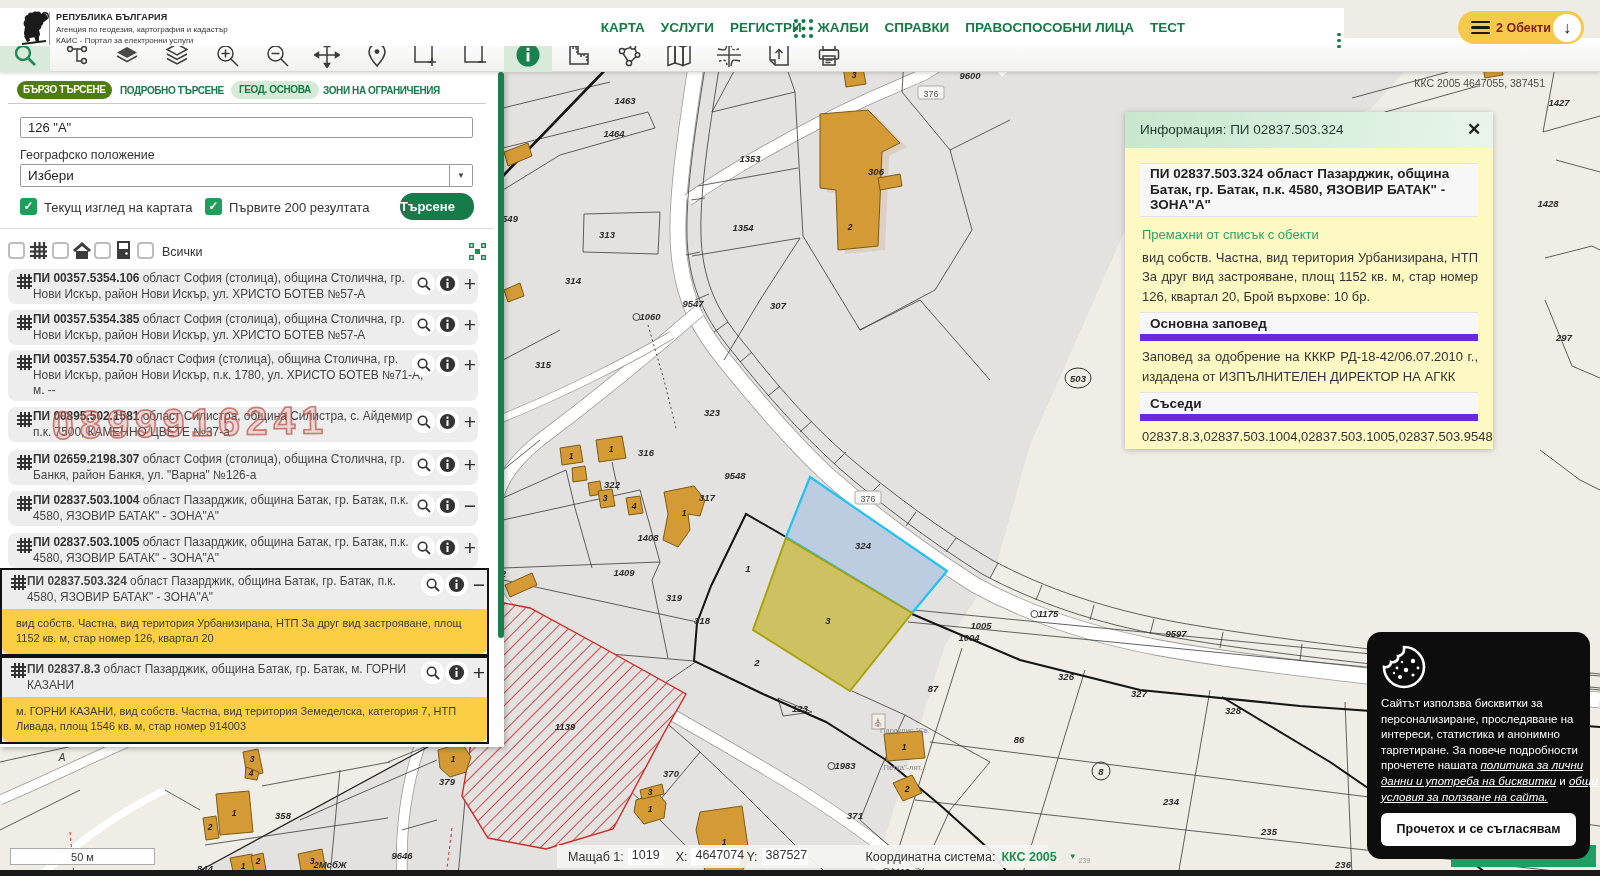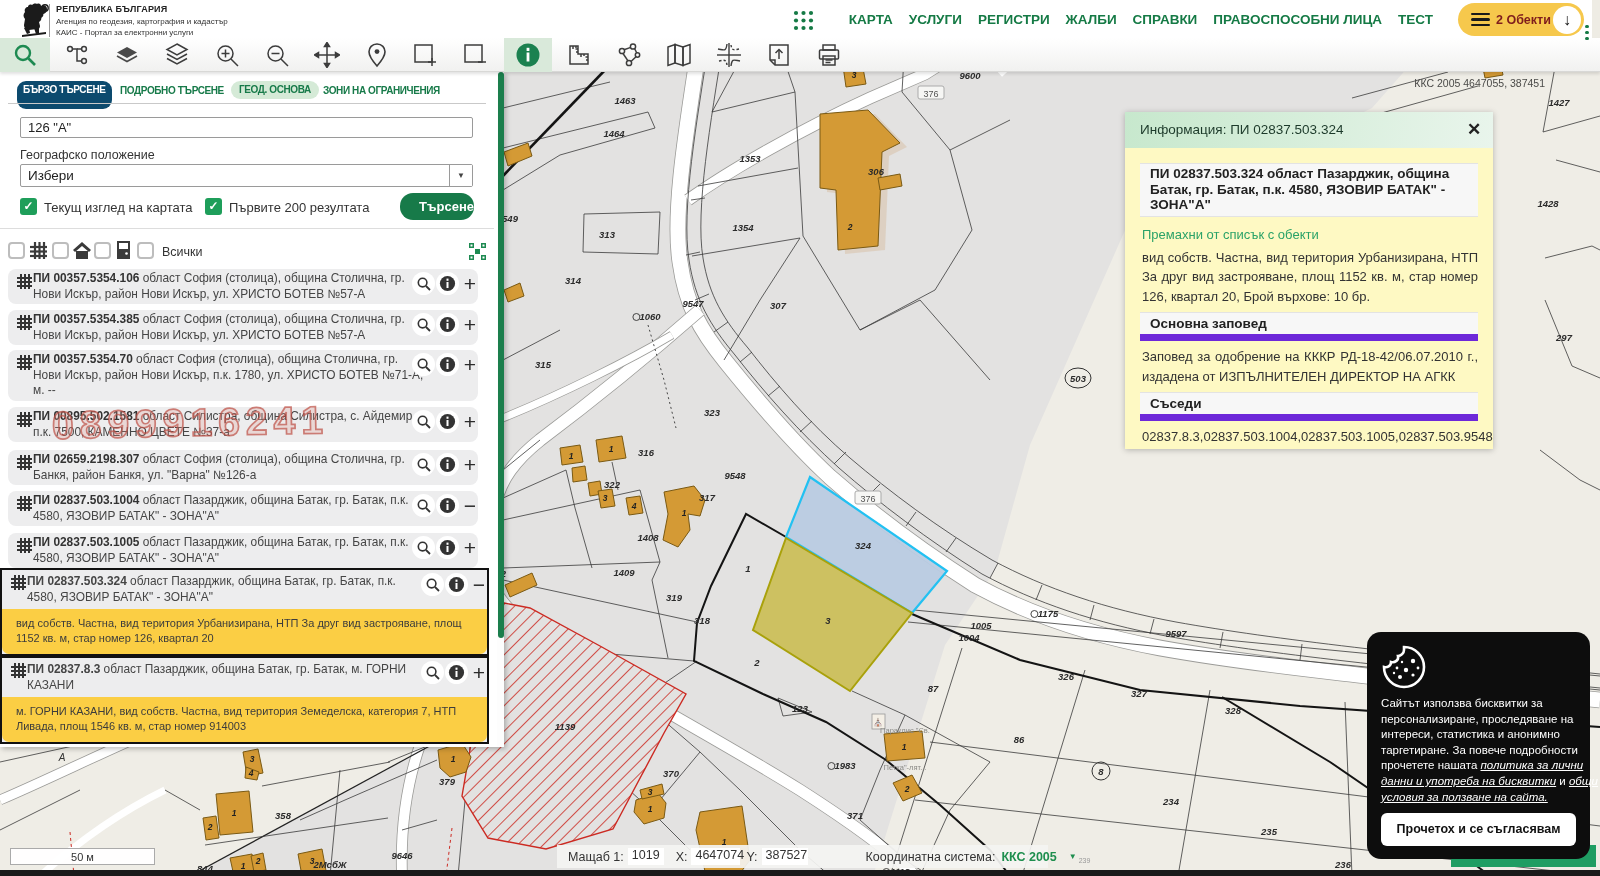--- a/index.html
+++ b/index.html
@@ -1,20 +1,20 @@
 <!DOCTYPE html>
 <html lang="bg"><head>
 <meta charset="utf-8">
 <title>КАИС</title>
 <style>
 * { margin:0; padding:0; box-sizing:border-box; }
 html,body { width:1600px; height:876px; overflow:hidden; font-family:"Liberation Sans", sans-serif; background:#eeece4; }
 #stage { position:relative; width:1600px; height:876px; overflow:hidden; }
 
-#header { position:absolute; left:0; top:0; width:1592px; height:38px; background:#fff; z-index:30; }
+#header { position:absolute; left:0; top:8px; width:1344px; height:38px; background:#fff; z-index:30; }
 #logo { position:absolute; left:17px; top:2px; }
 #logotxt { position:absolute; left:49px; top:4px; border-left:1px solid #999; padding-left:6px; }
 #logotxt .l1 { font-size:9px; font-weight:bold; color:#222; letter-spacing:.2px; }
 #logotxt .l2 { font-size:8px; color:#333; margin-top:2.5px; }
 #logotxt .l3 { font-size:8px; color:#333; margin-top:2px; }
 #menu { position:absolute; right:159px; top:0; height:38px; display:flex; align-items:center; gap:16px; white-space:nowrap;}
 #menu a { color:#157a45; font-weight:bold; font-size:13.5px; text-decoration:none; }
 #appsicon { position:absolute; left:793px; top:10px; }
 #objbtn { position:absolute; left:1458px; top:3px; width:126px; height:33px; background:#f6c84c; border-radius:17px; display:flex; align-items:center; z-index:31;}
 #objbtn .burger { margin-left:13px; width:19px; }
@@ -24,31 +24,31 @@
 #hdots { position:absolute; right:2px; top:22px; width:5px; z-index:31;}
 #hdots i { display:block; width:3.5px; height:3.5px; border-radius:50%; background:#157a45; margin:2.5px 0;}
 
 #toolstrip { position:absolute; left:0; top:38px; width:1600px; height:34px; background:linear-gradient(#ffffff, #f1f1f0); border-bottom:1px solid #d8d8d6; box-shadow:0 2px 3px rgba(0,0,0,.12); z-index:20; }
 .tbtn { position:absolute; top:0; height:34px; width:50px; display:flex; align-items:center; justify-content:center; }
 .tbtn.active { background:#d9e9da; }
 
 #sidebar { position:absolute; left:0; top:72px; width:504px; height:675px; background:#fff; z-index:15; box-shadow:2px 2px 5px rgba(0,0,0,0.25); }
 #sbscroll { position:absolute; right:0px; top:0; width:7px; height:675px; background:#fdfdfd; }
 #sbthumb { position:absolute; right:0.5px; top:0px; width:6px; height:566px; background:#1b7e4c; border-radius:3px;}
-.tab1 { position:absolute; left:17px; top:9px; height:28px; background:#0c4a6e; color:#fff; border-radius:9px; font-size:10px; font-weight:bold; line-height:18px; padding:0 6px; letter-spacing:-0.4px;}
+.tab1 { position:absolute; left:17px; top:9px; height:18px; background:#4d7c0f; color:#fff; border-radius:9px; font-size:10px; font-weight:bold; line-height:18px; padding:0 6px; letter-spacing:-0.4px;}
 .tabt { position:absolute; top:13px; color:#177a49; font-size:10px; font-weight:bold; letter-spacing:-0.4px;}
 .tab3 { position:absolute; left:231px; top:9px; height:18px; background:#d5ead7; color:#177a49; border-radius:9px; font-size:10px; font-weight:bold; line-height:18px; padding:0 8px; letter-spacing:-0.4px;}
 #tabline { position:absolute; left:8px; right:18px; top:31px; border-bottom:1px solid #c9c9c9; }
 #qinput { position:absolute; left:20px; top:45px; width:453px; height:21px; border:1px solid #9a9a9a; border-radius:2px; font-size:13px; padding:2px 7px; color:#222; background:#fff;}
 #geolabel { position:absolute; left:20px; top:76px; font-size:12.5px; color:#333; }
 #geosel { position:absolute; left:20px; top:92px; width:453px; height:23px; border:1px solid #9a9a9a; border-radius:2px; background:#fff; font-size:13.5px; color:#222; line-height:21px; padding-left:7px;}
 #geosel .arr { position:absolute; right:0; top:0; width:23px; height:21px; border-left:1px solid #9a9a9a; background:#fff; text-align:center; line-height:21px; font-size:8px; color:#444;}
 .chk { position:absolute; width:17px; height:17px; background:#1e9e5a; border-radius:3px; color:#fff; text-align:center; line-height:17px; font-size:12px; font-weight:bold;}
 .chklbl { position:absolute; font-size:13px; color:#333; }
-#searchbtn { position:absolute; left:400px; top:121px; width:74px; height:27px; background:#177a49; border-radius:13px; color:#fff; font-size:13px; font-weight:bold; text-align:right; line-height:27px; }
+#searchbtn { position:absolute; left:400px; top:121px; width:74px; height:27px; background:#177a49; border-radius:13px; color:#fff; font-size:13px; font-weight:bold; text-align:left; line-height:27px; }
 #fdivider { position:absolute; left:0px; right:10px; top:156px; border-bottom:1px solid #ddd; }
 .fcb { position:absolute; top:170px; width:17px; height:17px; border:2px solid #bdbdbd; border-radius:4px; background:#fff;}
 #alllbl { position:absolute; left:162px; top:173px; font-size:12.5px; color:#333;}
 
 .item { position:absolute; left:8px; width:470px; background:#ededee; border-radius:8px; padding:2px 50px 2px 25px; font-size:11.9px; line-height:15.5px; color:#454545;}
 .item b { color:#333; }
 .gicon { position:absolute; left:9px; top:5px; }
 .icons { position:absolute; right:-2px; top:3px; display:flex; gap:1px; align-items:center;}
 .cir { width:23px; height:23px; background:#fff; border-radius:50%; display:flex; align-items:center; justify-content:center; }
 .plus { width:20px; text-align:center; font-size:21px; font-weight:400; color:#2b2b2b; line-height:21px;}

